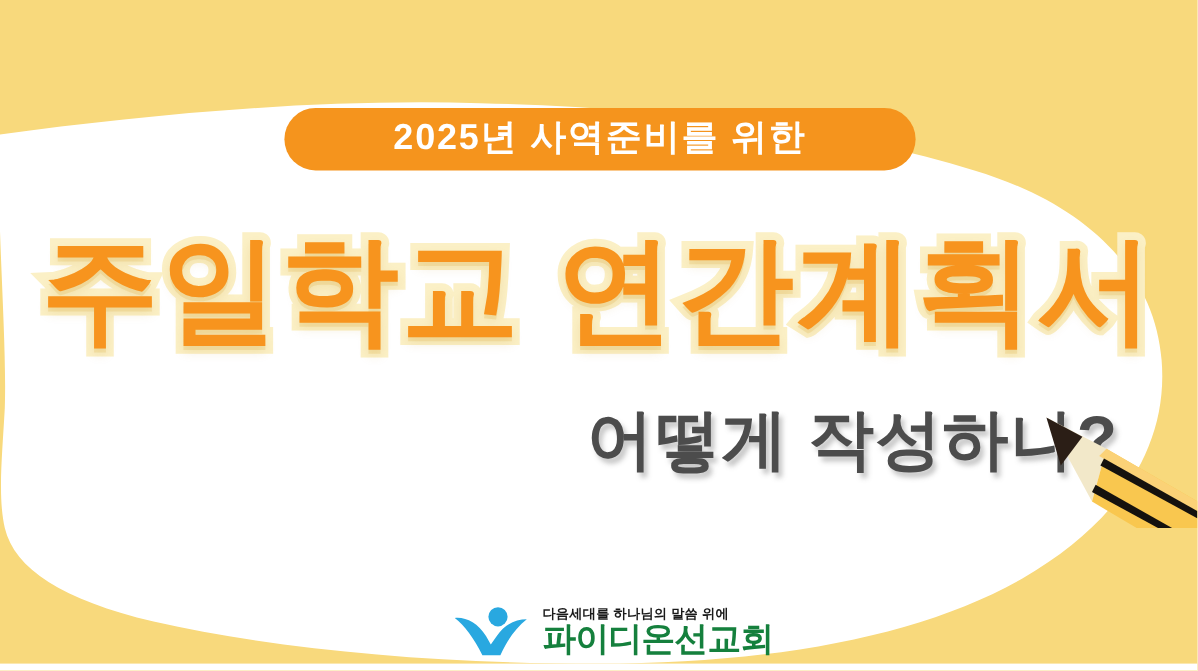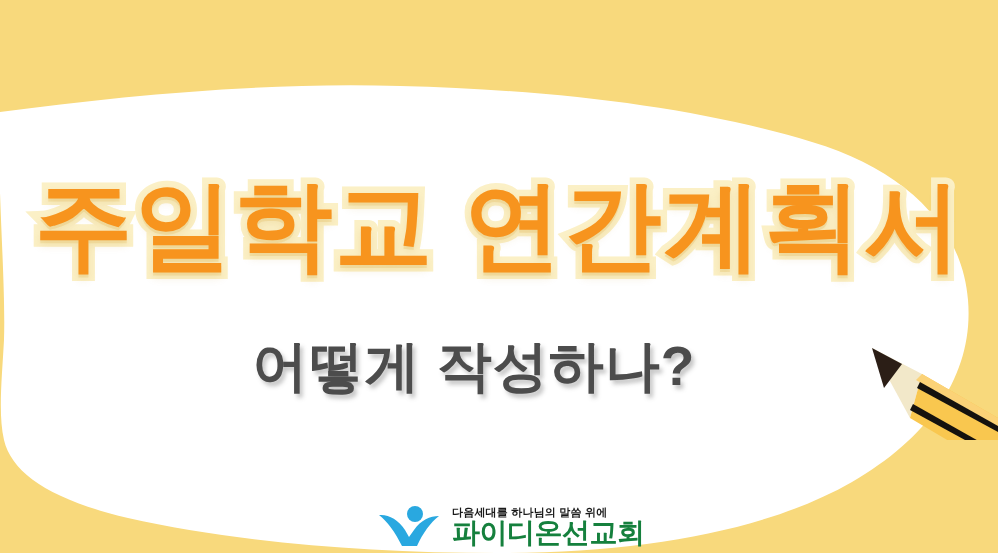--- a/index.html
+++ b/index.html
@@ -60,21 +60,21 @@
     letter-spacing: 1.5px;
     line-height: 1;
     white-space: nowrap;
     transform: translateY(-1px);
   }
 
   
   .title-wrap {
     position: absolute;
     left: 0;
-    top: 164px;
+    top: 180px;
     width: 998px;
     height: 122px;
     display: flex;
     align-items: center;
     justify-content: center;
   }
   .title-text {
     font-size: 98px;
     font-weight: 900;
     color: #F7941E;
@@ -90,21 +90,21 @@
 
   
   .subtitle-wrap {
     position: absolute;
     left: 16px;
     top: 330px;
     width: 916px;
     height: 72px;
     display: flex;
     align-items: center;
-    justify-content: center;
+    justify-content: flex-end;
   }
   .subtitle-text {
     font-size: 55px;
     font-weight: 800;
     color: #4C4C4C;
     letter-spacing: 1px;
     line-height: 1;
     white-space: nowrap;
     text-shadow: 3px 4px 4px rgba(90,90,90,0.35);
   }
@@ -172,20 +172,23 @@
              C 974,372 932,436 852,482
              C 770,529 648,553 498,553
              C 360,553 230,541 128,518
              C 52,500 12,474 4,440
              C -2,414 2,378 4,340
              C 6,280 -4,170 0,112 Z" fill="#FFFFFF"></path>
   </svg>
 
   <div class="bottom-strip"></div>
 
+  <div class="badge">
+    <span class="badge-text">2025년 사역준비를 위한</span>
+  </div>
 
   <div class="title-wrap">
     <span class="title-text">주일학교 연간계획서</span>
   </div>
 
   <div class="subtitle-wrap">
     <span class="subtitle-text">어떻게 작성하나?</span>
   </div>
 
   <svg class="pencil" viewBox="0 0 140 110">

